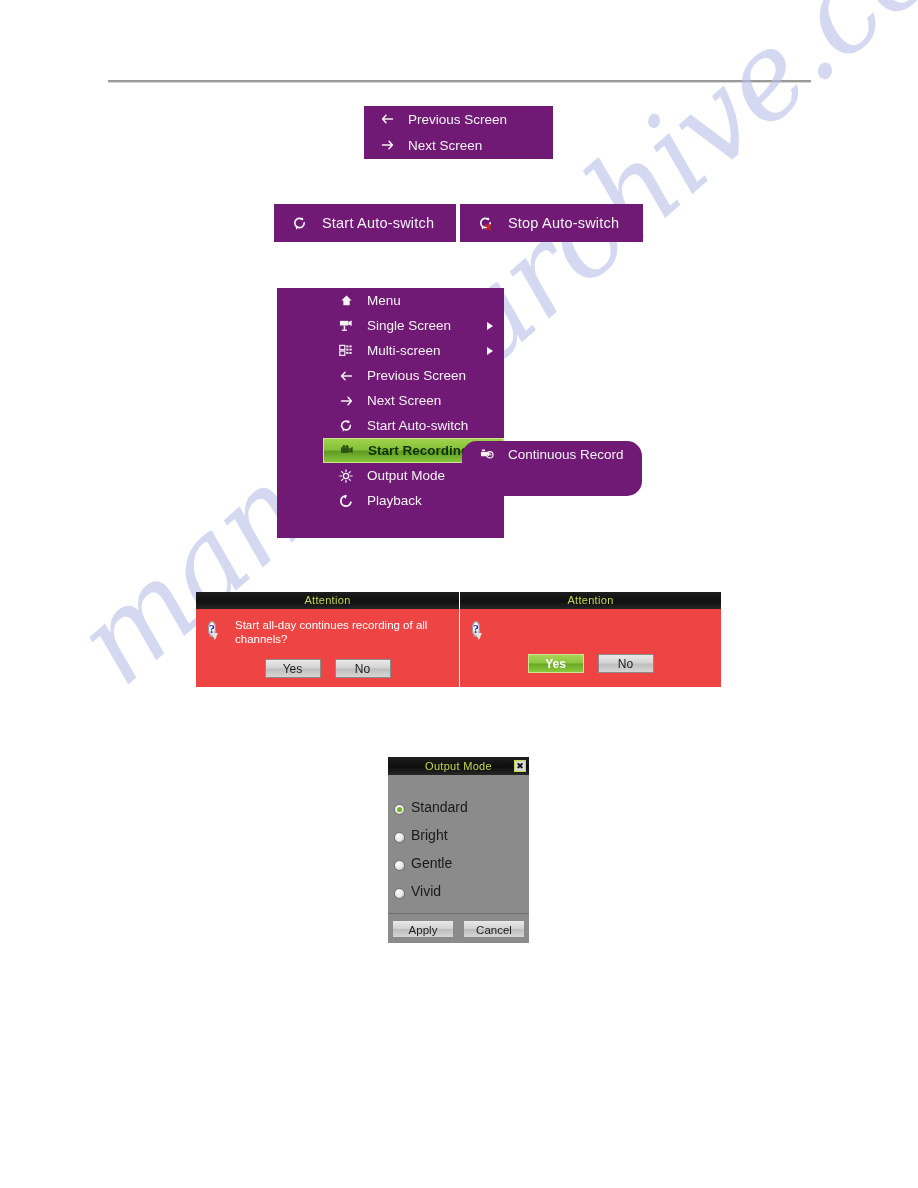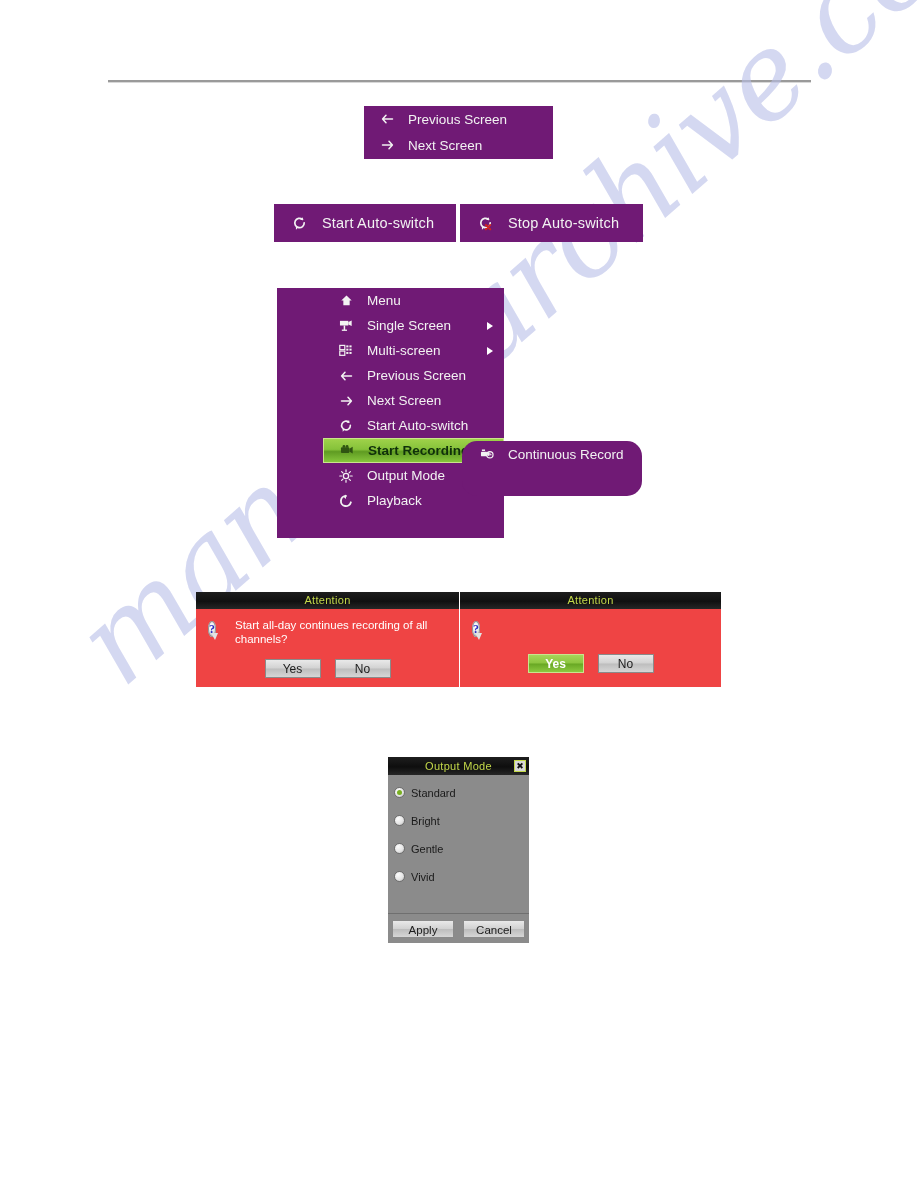--- a/index.html
+++ b/index.html
@@ -261,24 +261,24 @@
     box-sizing: border-box;
     color: #111111;
     font-size: 9px;
     line-height: 10px;
     text-align: center;
     font-family: "Liberation Sans", sans-serif;
   }
   #dlg-output-mode .om-list { padding: 12px 0 0 6px; }
   .om-opt {
     display: flex;
-    align-items: flex-start;
+    align-items: flex-end;
     height: 28px;
     color: #1a1a1a;
-    font-size: 11px;
+    font-size: 14px;
   }
   .om-radio {
     width: 11px; height: 11px;
     border-radius: 50%;
     background: radial-gradient(circle at 35% 30%, #fdfdfd 0%, #e6e6e6 55%, #b9b9b9 100%);
     border: 1px solid #6e6e6e;
     box-sizing: border-box;
     margin-right: 6px;
     position: relative;
   }

